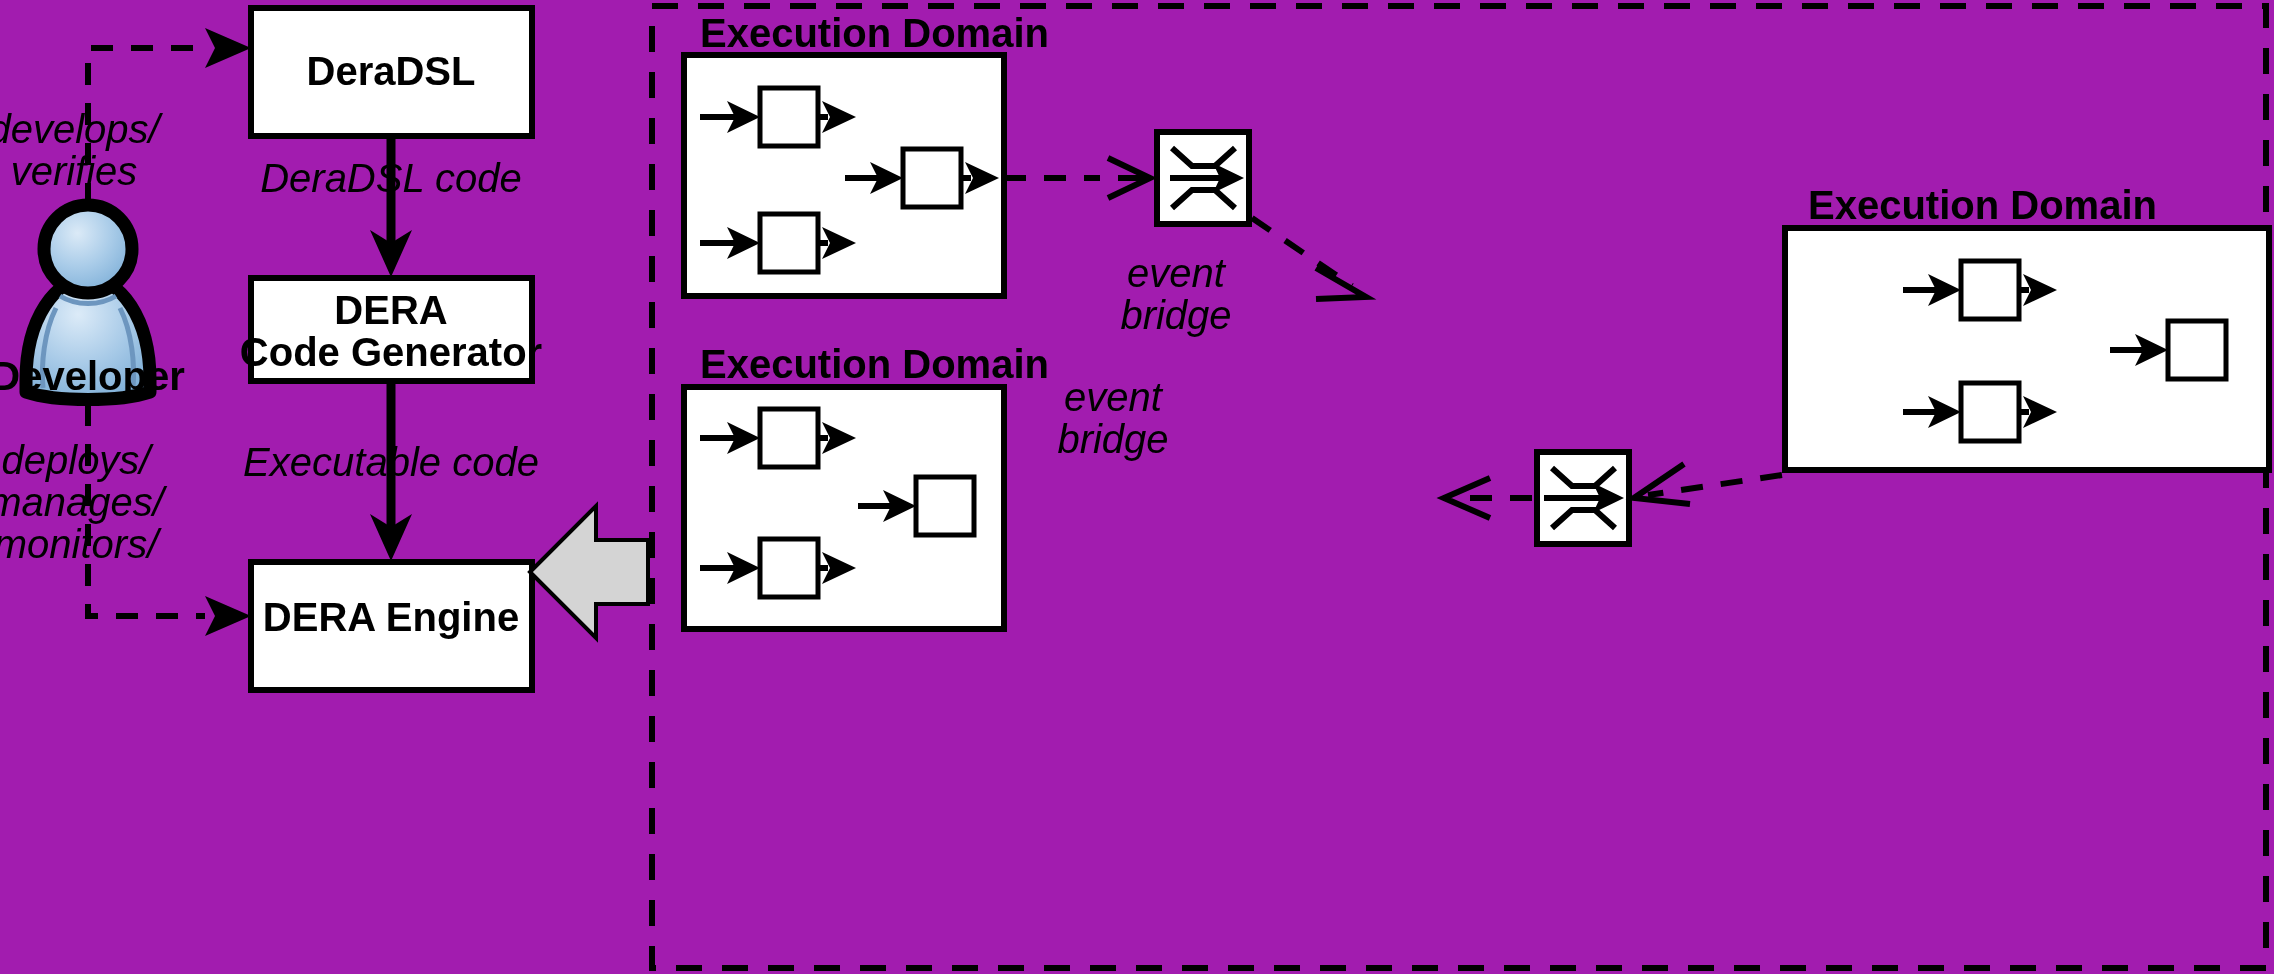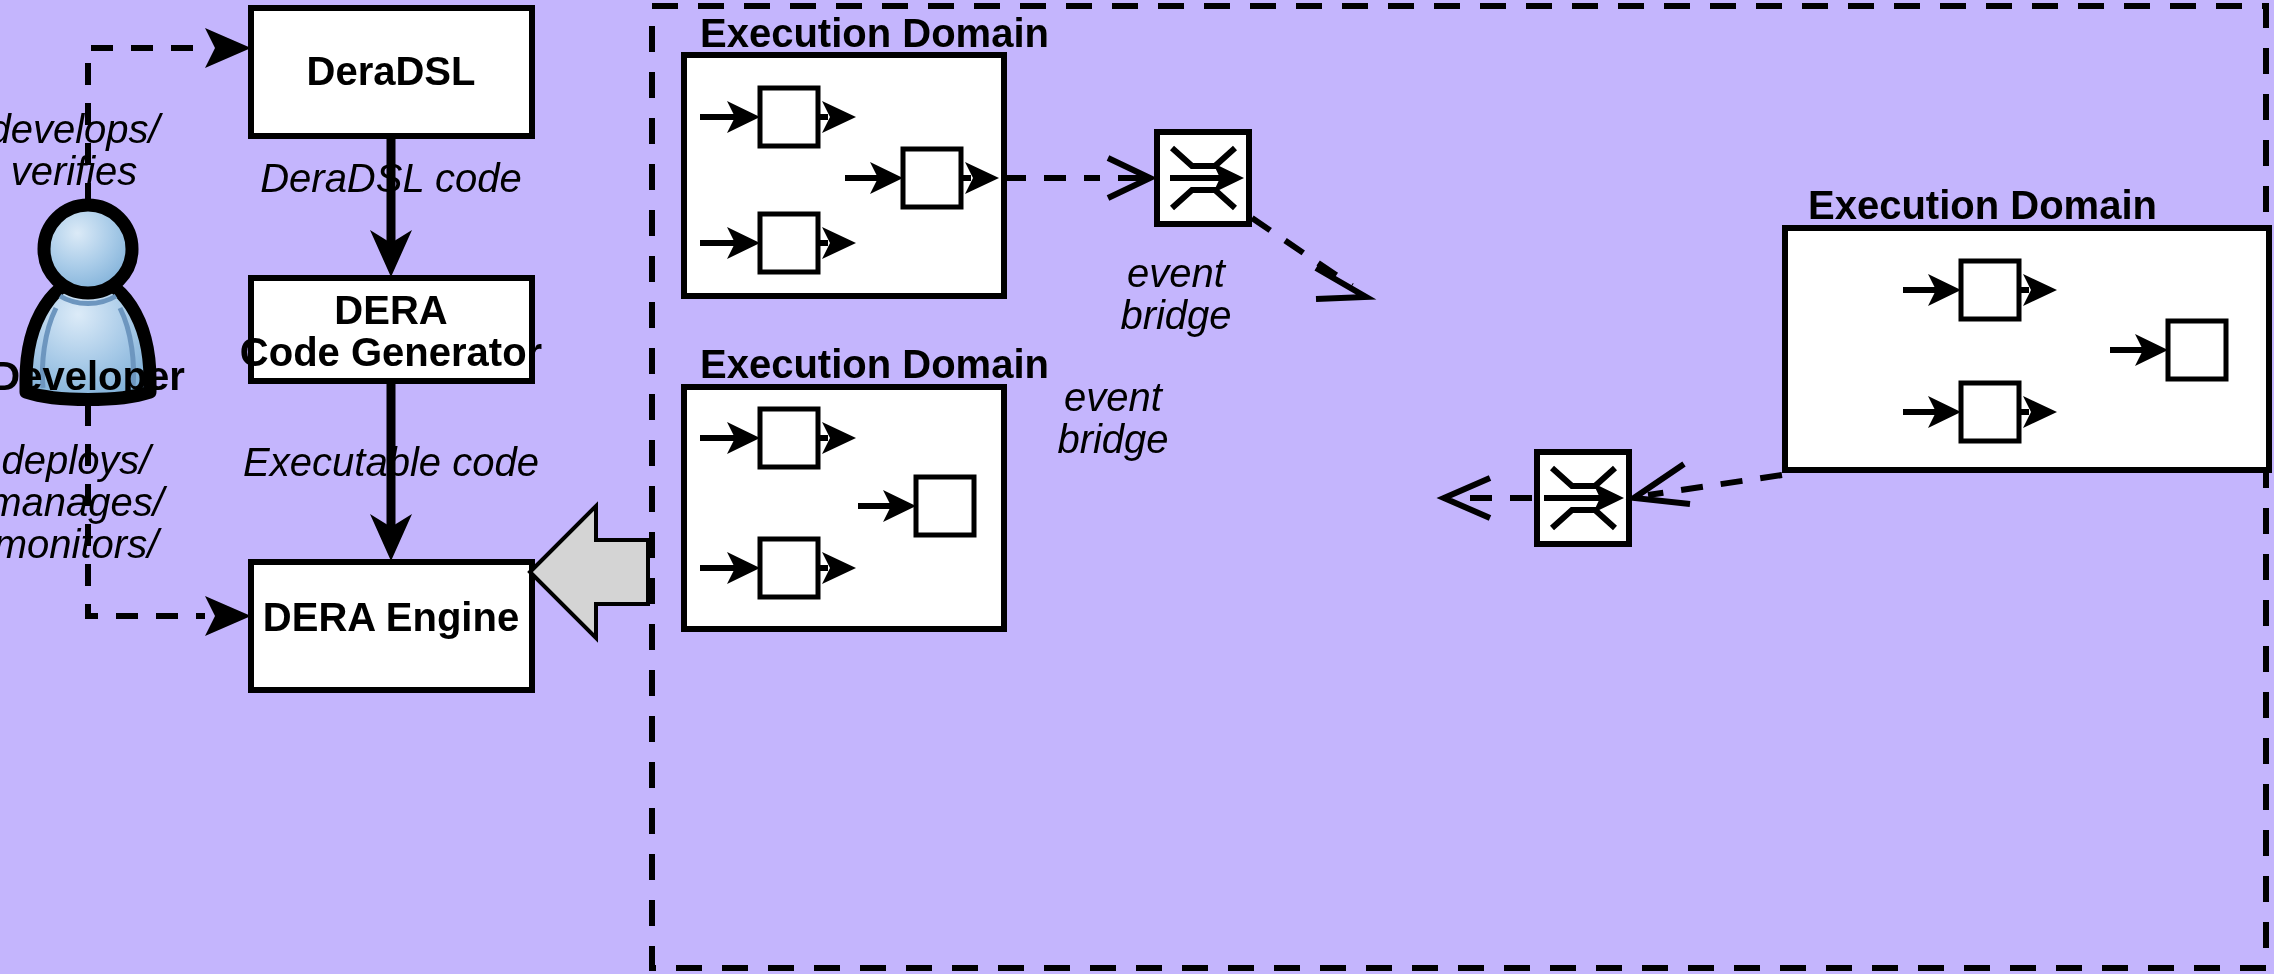--- a/index.html
+++ b/index.html
@@ -4,21 +4,21 @@
 <style>
   html, body {
     margin: 0;
     padding: 0;
     background: #ffffff;
   }
   #root {
     position: relative;
     width: 2274px;
     height: 974px;
-    background: #c4b5fd;
+    background: #a21caf;
     font-family: "Liberation Sans", sans-serif;
     overflow: hidden;
   }
   svg#canvas {
     position: absolute;
     left: 0;
     top: 0;
     width: 2274px;
     height: 974px;
   }

